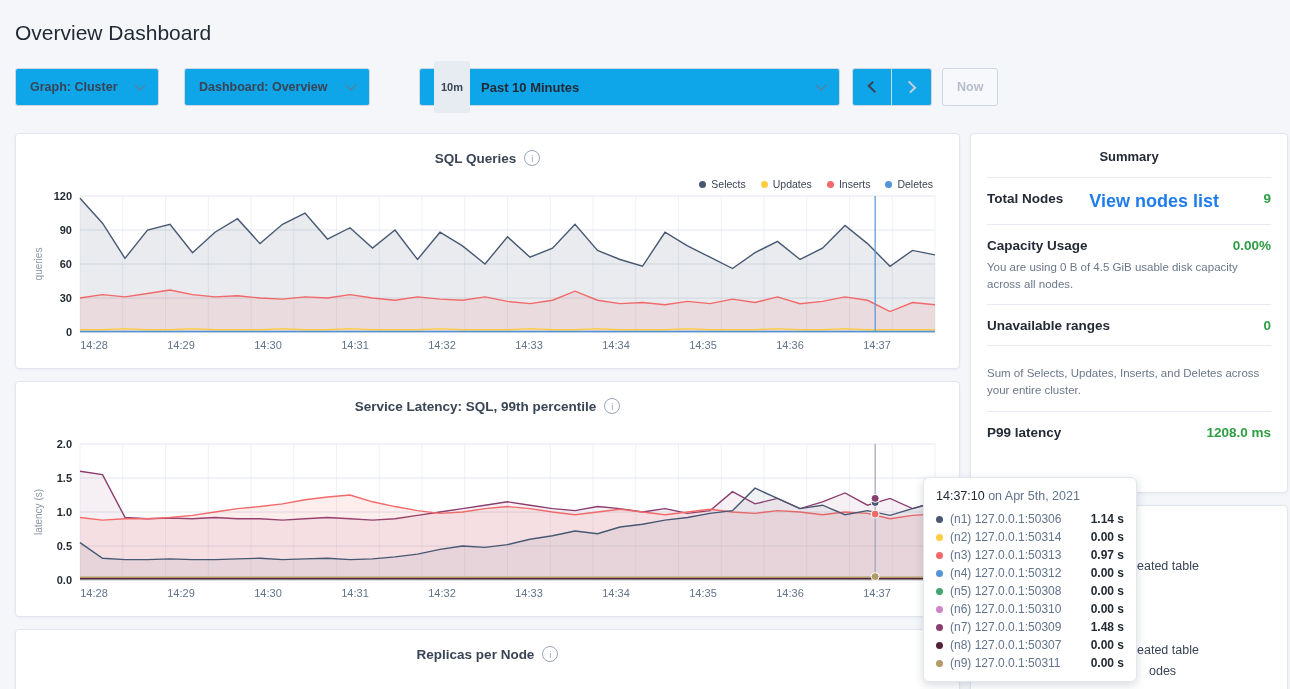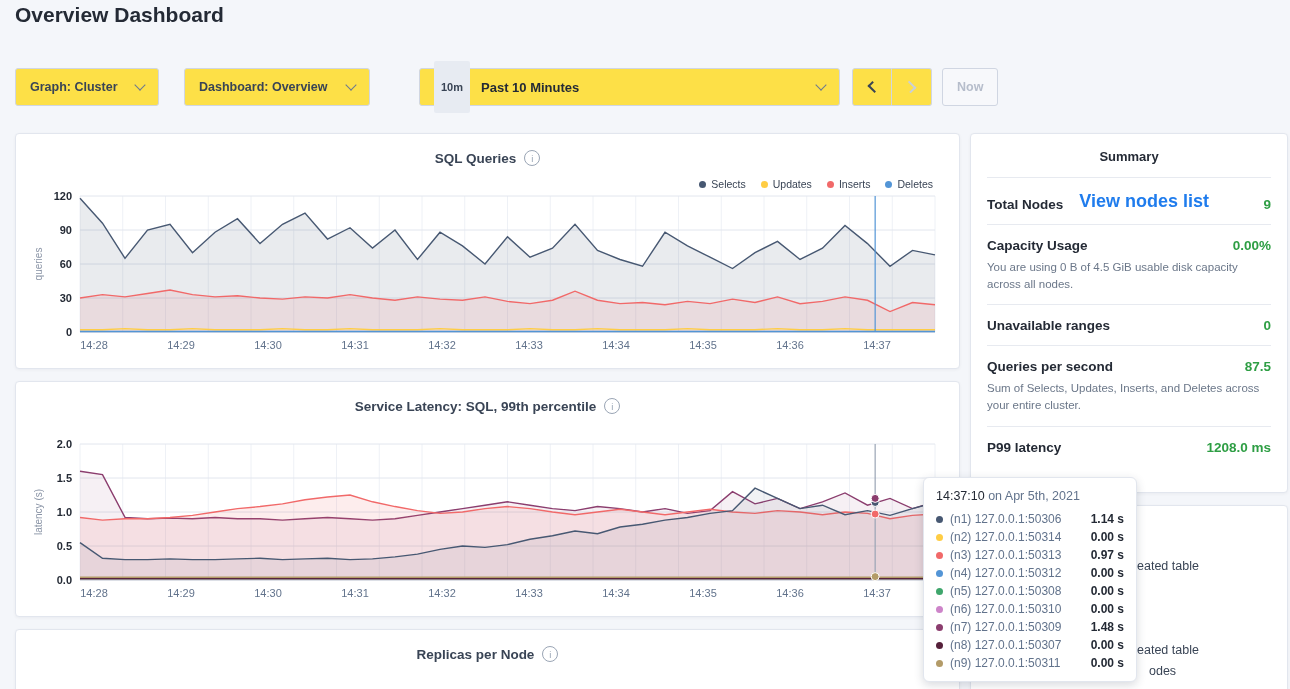--- a/index.html
+++ b/index.html
@@ -1,23 +1,23 @@
 <!DOCTYPE html>
 <html><head>
 <meta charset="utf-8">
 <style>
   html,body{margin:0;padding:0;}
   body{
     width:1290px;height:689px;position:relative;overflow:hidden;
     background:#f4f6fa;font-family:"Liberation Sans",sans-serif;color:#242a35;
   }
-  .page-title{position:absolute;top:3px;left:15px;font-size:21px;font-weight:700;color:#242a35;}
+  .page-title{position:absolute;top:21px;left:15px;font-size:21px;font-weight:400;color:#242a35;}
   
   .controls{position:absolute;top:68px;left:15px;display:flex;align-items:center;}
-  .btn{height:38px;background:#fde047;border:1px solid #d0d6e2;border-radius:3px;display:flex;align-items:center;
+  .btn{height:38px;background:#0ea5e9;border:1px solid #d0d6e2;border-radius:3px;display:flex;align-items:center;
        font-size:12.5px;font-weight:700;color:#394455;padding:0 14px;box-sizing:border-box;cursor:pointer;}
   .chev{width:7px;height:7px;border-right:1.5px solid #6b7890;border-bottom:1.5px solid #6b7890;
         transform:rotate(45deg);margin-left:9px;margin-top:-4px;}
   .dd-graph{width:144px;justify-content:space-between;}
   .dd-dash{width:186px;justify-content:space-between;margin-left:25px;}
   .time-sel{width:421px;margin-left:49px;justify-content:flex-start;}
   .range-badge{background:#e7ebf2;border-radius:2px;font-size:11px;font-weight:700;color:#394455;padding:20px 7px;margin-right:11px;}
   .range-label{font-size:13px;font-weight:700;color:#242a35;flex:1;}
   .arrow-btn{width:40px;justify-content:center;margin-left:0;}
   .arrow-prev{margin-left:12px;border-top-right-radius:0;border-bottom-right-radius:0;}
@@ -39,21 +39,21 @@
   .legend{position:absolute;top:44px;right:26px;display:flex;gap:15px;font-size:10.5px;color:#394455;}
   .legend-item{display:flex;align-items:center;gap:5px;}
   .dot{width:7px;height:7px;border-radius:50%;display:inline-block;}
   .chart-box{position:absolute;left:14px;top:56px;}
   
   .card-summary{left:970px;top:133px;width:318px;height:360px;padding:0 16px;}
   .summary-title{text-align:center;font-size:13px;font-weight:700;color:#242a35;padding:15px 0 13px;border-bottom:1px solid #e7eaf0;}
   .srow{padding:13px 0 12px;border-bottom:1px solid #e7eaf0;}
   .srow:last-child{border-bottom:none;}
   .srow-head{display:flex;justify-content:space-between;align-items:baseline;}
-  .srow-left{display:flex;align-items:flex-end;gap:16px;}
+  .srow-left{display:flex;align-items:flex-start;gap:26px;}
   .slabel{font-size:13.5px;font-weight:700;color:#242a35;}
   .svalue{font-size:13.5px;font-weight:700;color:#2e9e44;}
   .slink{font-size:18px;font-weight:700;color:#1f7ced;text-decoration:none;cursor:pointer;}
   .sdesc{font-size:11.5px;color:#6b7789;margin-top:6px;line-height:1.45;}
   
   .card-events{left:970px;top:505px;width:318px;height:200px;}
   .frag{position:absolute;font-size:12.5px;color:#394455;}
   
   .tooltip{position:absolute;left:923px;top:477px;width:214px;background:#fff;border:1px solid #e2e6ee;
            border-radius:6px;box-shadow:0 3px 10px rgba(40,50,70,0.18);padding:11px 12px 9px;box-sizing:border-box;z-index:20;}
@@ -276,24 +276,20 @@
   </div>
 
   <div class="srow">
     <div class="srow-head">
       <span class="slabel">Unavailable ranges</span>
       <span class="svalue">0</span>
     </div>
   </div>
 
   <div class="srow">
-    <div class="srow-head">
-      <span class="slabel">Queries per second</span>
-      <span class="svalue">87.5</span>
-    </div>
     <div class="sdesc">Sum of Selects, Updates, Inserts, and Deletes across your entire cluster.</div>
   </div>
 
   <div class="srow">
     <div class="srow-head">
       <span class="slabel">P99 latency</span>
       <span class="svalue">1208.0 ms</span>
     </div>
   </div>
 </div>

